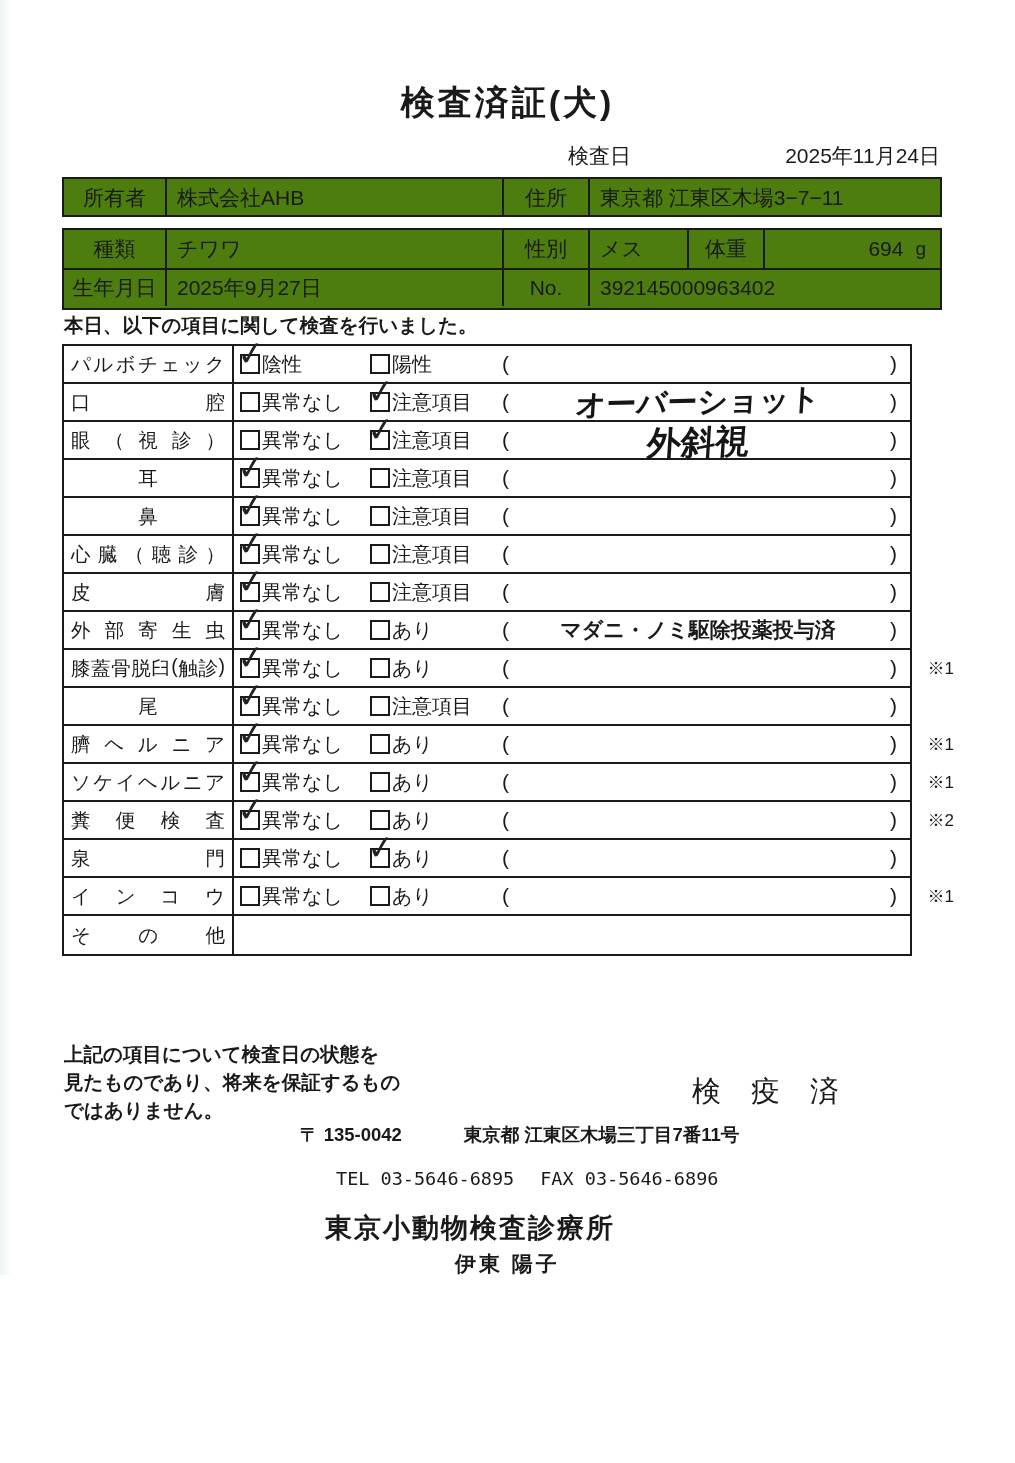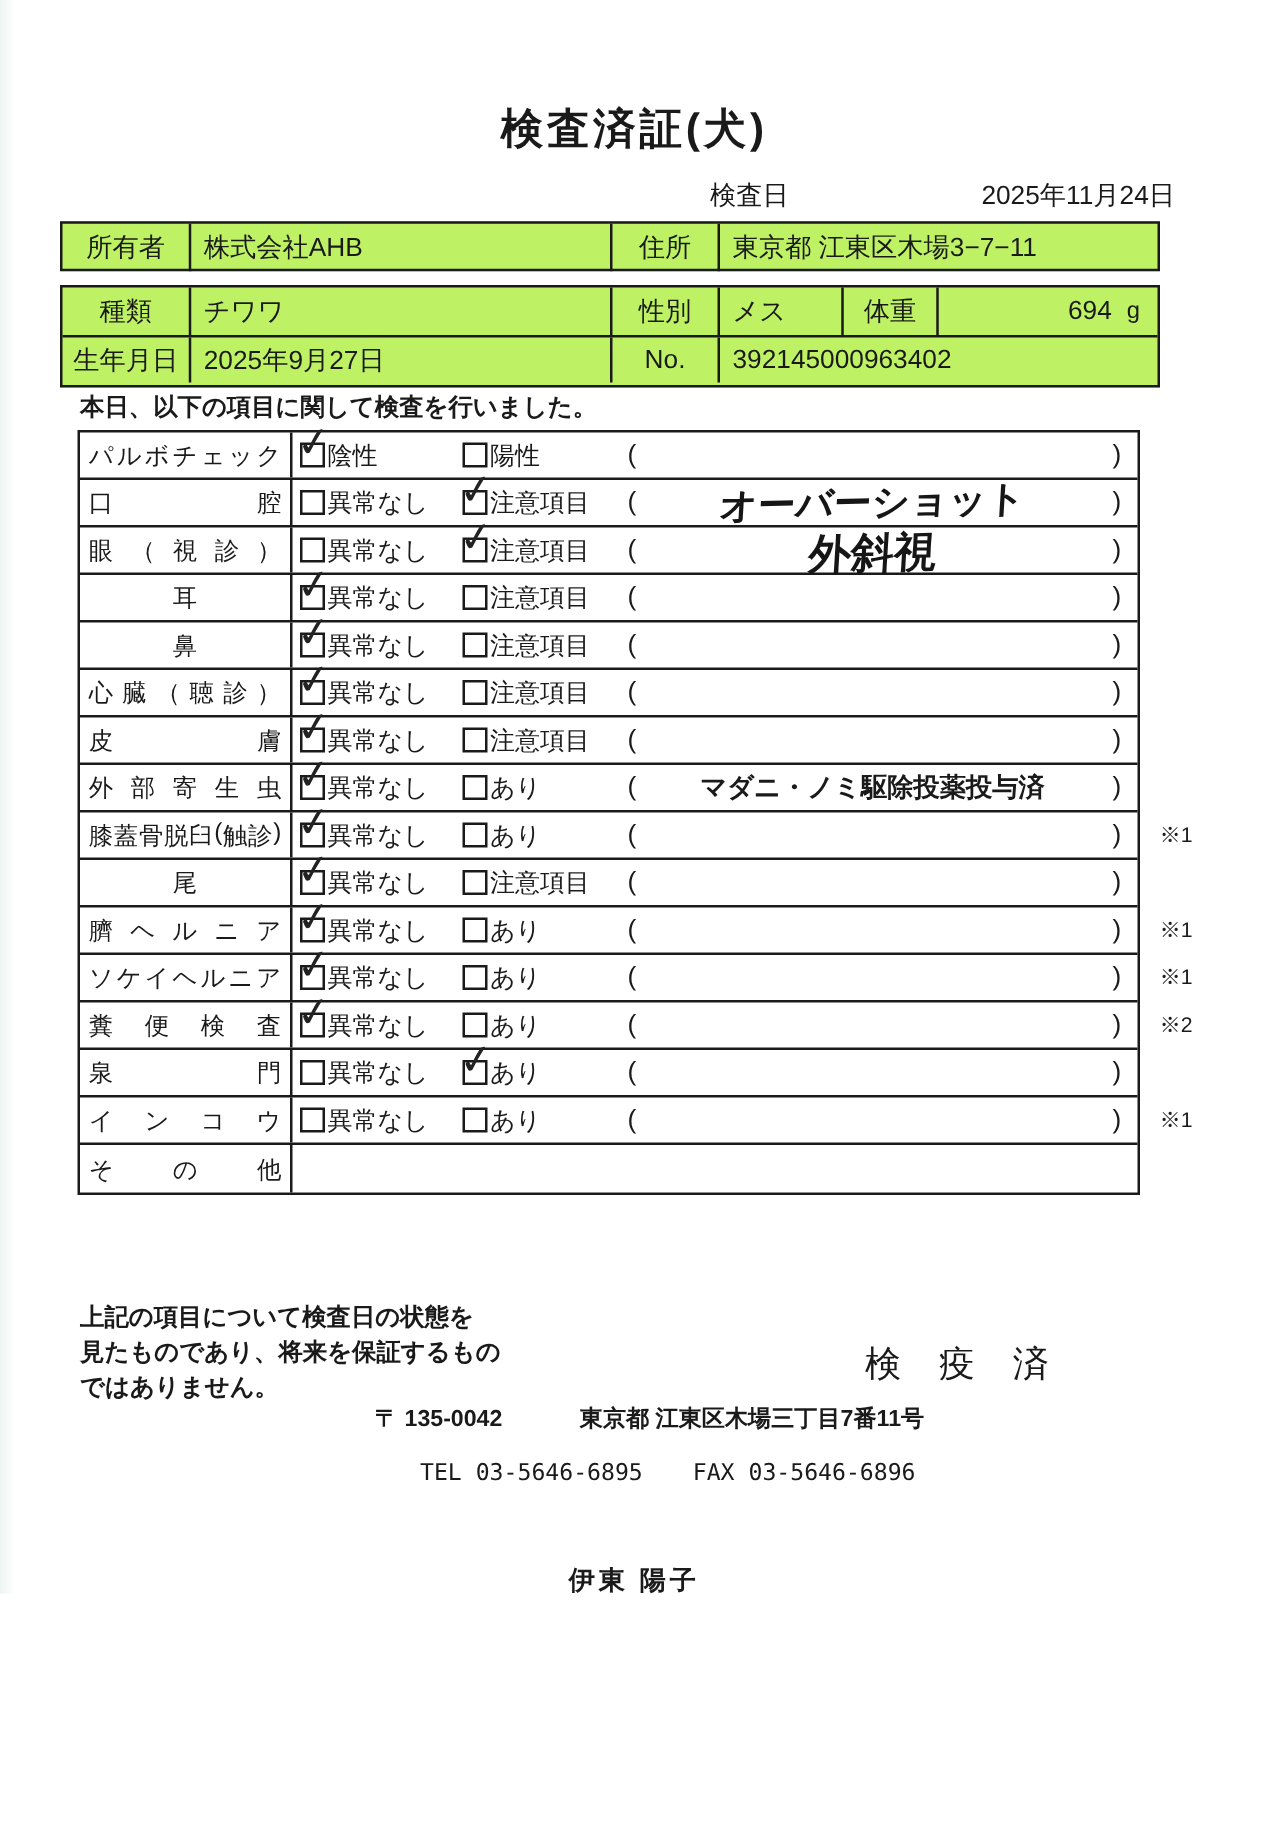--- a/index.html
+++ b/index.html
@@ -7,21 +7,21 @@
   #page{position:relative;width:1015px;height:1275px;background:#fff;overflow:hidden;}
   #scan-edge{position:absolute;left:0;top:0;width:12px;height:100%;
     background:linear-gradient(to right,#e9f3ef,#ffffff);opacity:.85;}
 
   .title{position:absolute;top:80px;left:0;width:100%;text-align:center;
     font-size:34px;font-weight:700;letter-spacing:3px;}
 
   .date-row{position:absolute;top:142px;left:568px;width:372px;display:flex;
     justify-content:space-between;font-size:21px;}
 
-  .tbl{position:absolute;left:48px;width:880px;border:2px solid #1a1a1a;box-sizing:border-box;background:#bef264;}
+  .tbl{position:absolute;left:62px;width:880px;border:2px solid #1a1a1a;box-sizing:border-box;background:#4d7c0f;}
   .trow{display:flex;height:38px;box-sizing:border-box;}
   .trow + .trow{border-top:2px solid #1a1a1a;text-align:center;}
   .tcell{display:flex;align-items:center;box-sizing:border-box;font-size:21px;overflow:visible;white-space:nowrap;}
   .lab{justify-content:center;}
   .bl{border-left:2px solid #1a1a1a;}
   .br{border-right:2px solid #1a1a1a;}
   .val{padding-left:10px;}
   #tbl1{top:177px;height:40px;}
   #tbl2{top:228px;height:82px;}
   .w-lab1{width:103px;}
@@ -63,21 +63,21 @@
   .refmark{position:absolute;right:-44px;top:50%;transform:translateY(-50%);font-size:17px;}
 
   .footnotes{position:absolute;top:960px;left:60px;font-size:18.5px;line-height:26.5px;font-weight:600;}
   .footnotes .indent{padding-left:56px;}
 
   .disclaimer{position:absolute;top:1040px;left:64px;font-size:19.5px;font-weight:700;line-height:28px;}
 
   .stamp{position:absolute;top:1072px;left:692px;font-size:29px;letter-spacing:11px;font-weight:500;}
 
   .addr-row{position:absolute;top:1122px;left:300px;display:flex;gap:62px;font-size:18.5px;font-weight:600;}
-  .tel-row{position:absolute;top:1168px;left:336px;display:flex;gap:40px;font-size:18.5px;
+  .tel-row{position:absolute;top:1168px;left:336px;display:flex;gap:26px;font-size:18.5px;
     font-family:"DejaVu Sans Mono",monospace;}
   .clinic{position:absolute;top:1210px;left:325px;font-size:27px;font-weight:600;letter-spacing:2px;}
   .vet{position:absolute;top:1250px;left:455px;font-size:21px;letter-spacing:3px;font-weight:600;}
   .docnum{position:absolute;top:1284px;left:787px;font-size:18px;
     font-family:"DejaVu Sans Mono",monospace;}
 </style>
 </head>
 <body>
 
 <div id="page">
@@ -543,15 +543,16 @@
   <div class="addr-row">
     <span>〒 135-0042</span>
     <span>東京都 江東区木場三丁目7番11号</span>
   </div>
 
   <div class="tel-row">
     <span>TEL 03-5646-6895</span>
     <span>FAX 03-5646-6896</span>
   </div>
 
+  <div class="clinic">東京小動物検査診療所</div>
   <div class="vet">伊東 陽子</div>
   <div class="docnum">1001126152</div>
 </div>
 
 </body></html>

